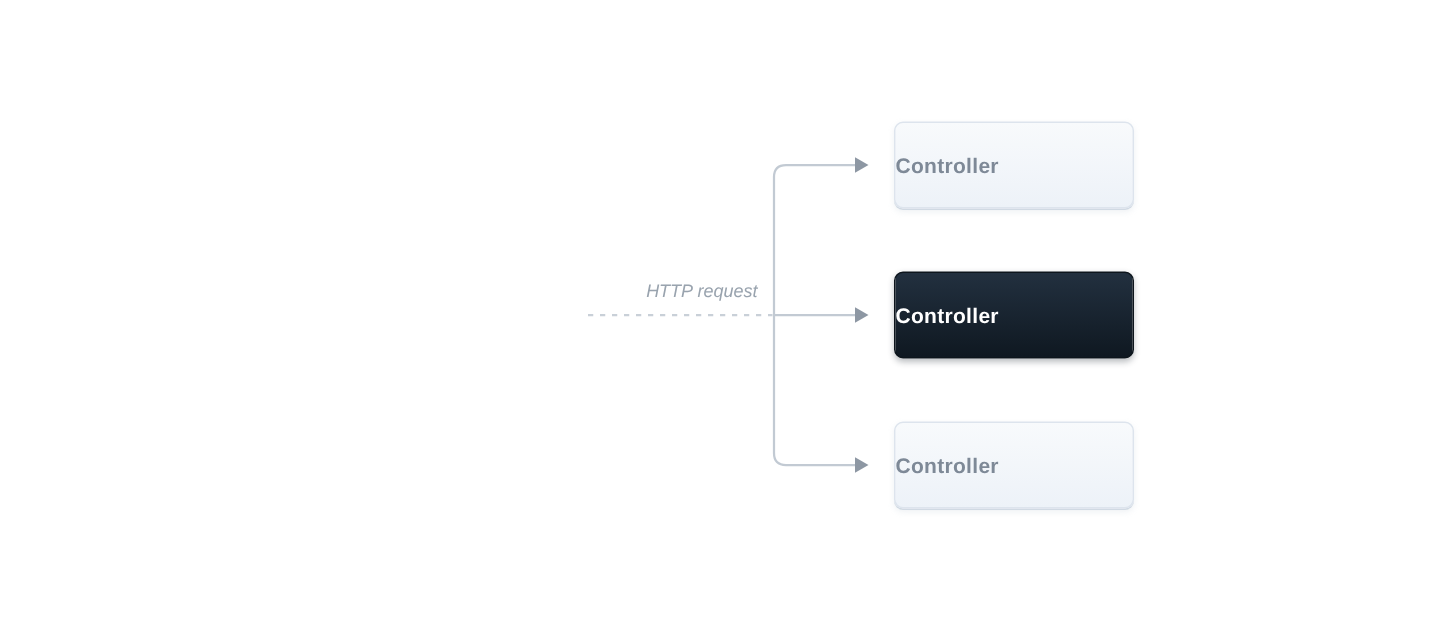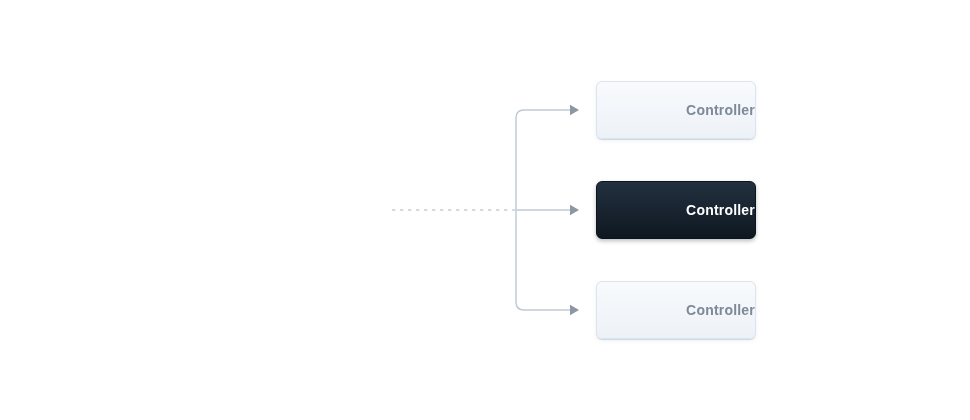--- a/index.html
+++ b/index.html
@@ -35,21 +35,21 @@
     fill: #8d97a3;
     stroke: none;
   }
   .box {
     position: absolute;
     width: 160px;
     height: 58px;
     border-radius: 6px;
     display: flex;
     align-items: center;
-    justify-content: flex-end;
+    justify-content: flex-start;
     font-size: 14px;
     font-weight: 600;
     letter-spacing: 0.2px;
     box-sizing: border-box;
   }
   .box.light {
     background: linear-gradient(180deg, #f8fafc 0%, #edf2f8 100%);
     border: 1px solid #dde4ed;
     box-shadow: 0 1px 0 rgba(180,195,212,0.55), 0 2px 4px rgba(160,175,195,0.18);
     color: #7e8997;
@@ -89,20 +89,21 @@
   <svg class="connectors" viewBox="0 0 970 420" xmlns="http://www.w3.org/2000/svg">
     <path class="dashed" d="M392 210 H515"></path>
     <path d="M516 210 V118 Q516 110 524 110 H570"></path>
     <path d="M516 210 H570"></path>
     <path d="M516 210 V302 Q516 310 524 310 H570"></path>
     <polygon points="570,104.8 570,115.2 579,110"></polygon>
     <polygon points="570,204.8 570,215.2 579,210"></polygon>
     <polygon points="570,304.8 570,315.2 579,310"></polygon>
   </svg>
 
+  <div class="request-label">HTTP request</div>
 
 
   <div class="box light c-top">
     <span>Controller</span>
   </div>
 
   <div class="box c-mid">
     <span>Controller</span>
   </div>
 

